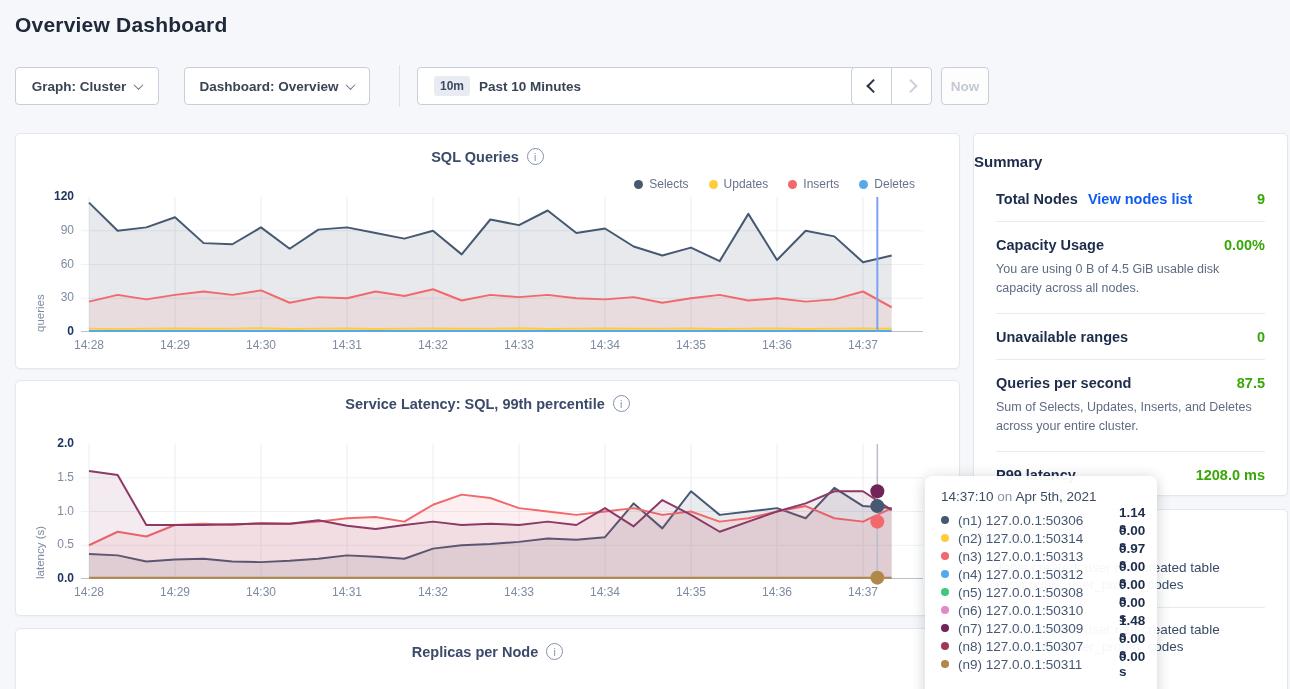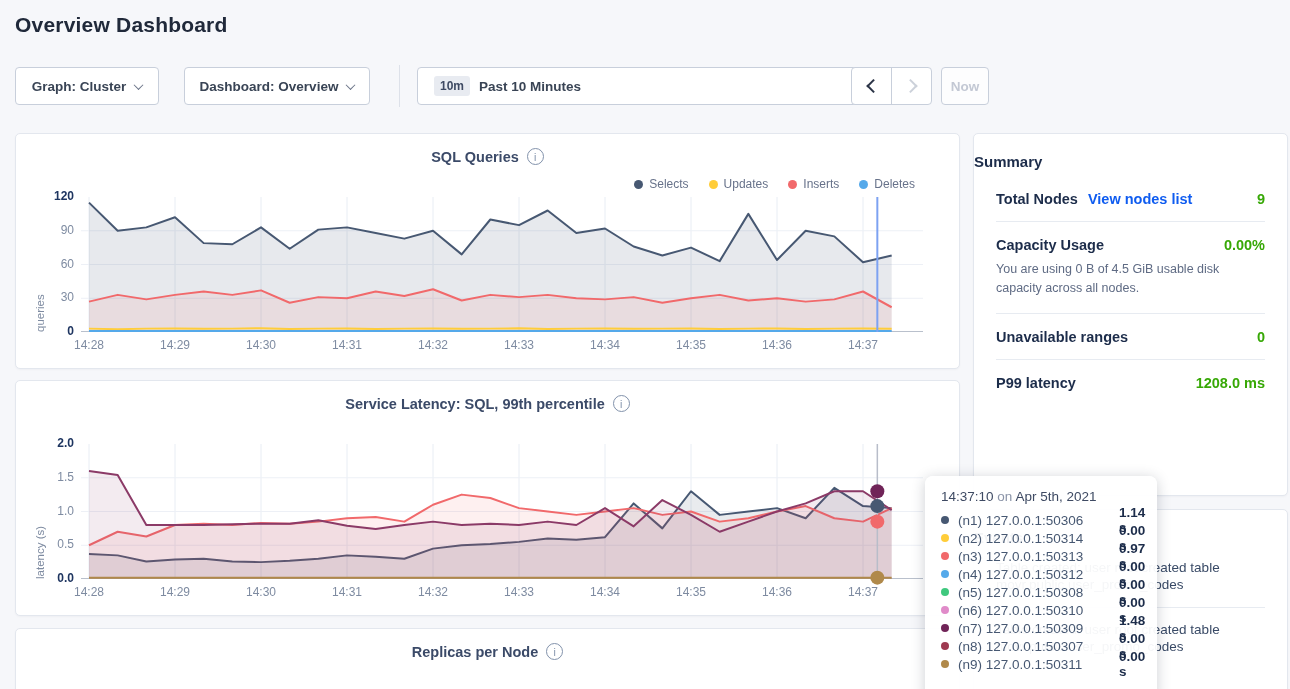--- a/index.html
+++ b/index.html
@@ -250,20 +250,27 @@
       <p class="sdesc">You are using 0 B of 4.5 GiB usable disk capacity across all nodes.</p>
     </div>
     <div class="srow">
       <div class="srow-top">
         <span class="slabel">Unavailable ranges</span>
         <span class="sval">0</span>
       </div>
     </div>
     <div class="srow">
       <div class="srow-top">
+        <span class="slabel">Queries per second</span>
+        <span class="sval">87.5</span>
+      </div>
+      <p class="sdesc">Sum of Selects, Updates, Inserts, and Deletes across your entire cluster.</p>
+    </div>
+    <div class="srow">
+      <div class="srow-top">
         <span class="slabel">P99 latency</span>
         <span class="sval">1208.0 ms</span>
       </div>
     </div>
   </div>
 </aside>
 
 <aside class="card" id="card-events">
   <div class="side-title">Events</div>
   <div class="event-items" id="event-items">

